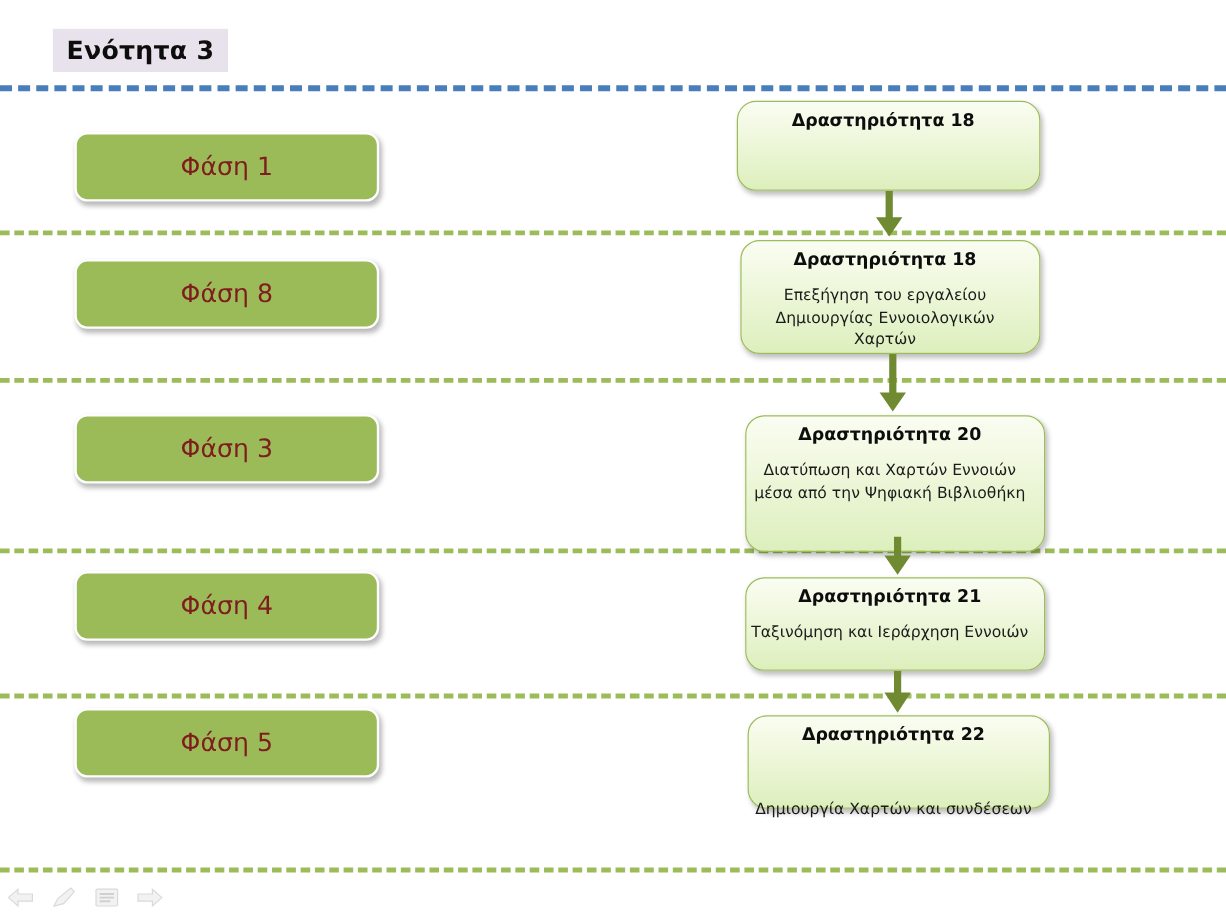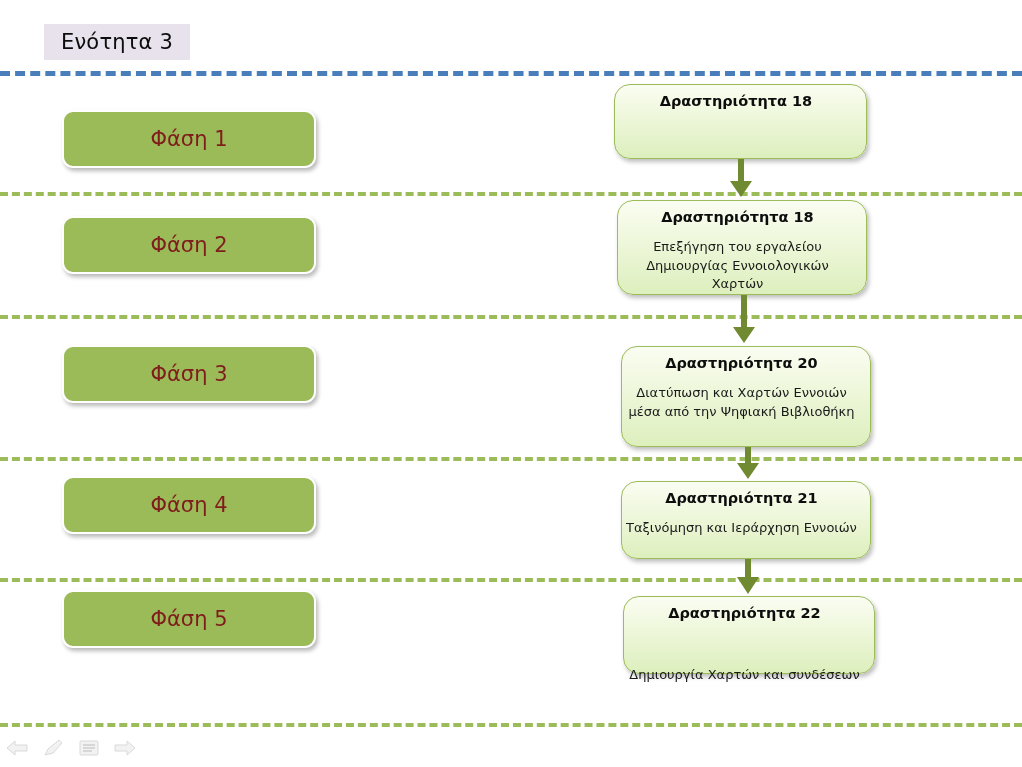--- a/index.html
+++ b/index.html
@@ -26,21 +26,21 @@
     top: 24px;
     width: 146px;
     height: 36px;
     background: #E7E2EB;
     display: flex;
     align-items: center;
     justify-content: center;
   }
   #title-box .title-text {
     font-size: 21px;
-    font-weight: normal;
+    font-weight: bold;
     color: #0d0d0d;
     letter-spacing: 0.2px;
     white-space: nowrap;
   }
 
   
   .divider {
     position: absolute;
     left: 0;
     width: 1022px;
@@ -142,42 +142,42 @@
   <div class="divider green" style="top:192px;"></div>
   <div class="divider green" style="top:315px;"></div>
   <div class="divider green" style="top:457px;"></div>
   <div class="divider green" style="top:578px;"></div>
   <div class="divider green" style="top:723px;"></div>
 
   <div class="phase-box" style="top:110px;">
     <span class="phase-label">Φάση 1</span>
   </div>
   <div class="phase-box" style="top:216px;">
-    <span class="phase-label">Φάση 2</span>
+    <span class="phase-label">Φάση 8</span>
   </div>
   <div class="phase-box" style="top:345px;">
     <span class="phase-label">Φάση 3</span>
   </div>
   <div class="phase-box" style="top:476px;">
     <span class="phase-label">Φάση 4</span>
   </div>
   <div class="phase-box" style="top:590px;">
     <span class="phase-label">Φάση 5</span>
   </div>
 
   <div class="activity-box" style="left:614px; top:84px;  width:253px; height:75px;">
     <div class="act-title">Δραστηριότητα  18</div>
   </div>
 
   <div class="activity-box" style="left:617px; top:200px; width:250px; height:95px;">
     <div class="act-title">Δραστηριότητα  18</div>
     <div class="act-desc">Επεξήγηση του εργαλείου Δημιουργίας Εννοιολογικών Χαρτών</div>
   </div>
 
-  <div class="activity-box" style="left:621px; top:346px; width:250px; height:101px;">
+  <div class="activity-box" style="left:621px; top:346px; width:250px; height:114px;">
     <div class="act-title">Δραστηριότητα  20</div>
     <div class="act-desc">Διατύπωση και Χαρτών Εννοιών μέσα από την Ψηφιακή Βιβλιοθήκη</div>
   </div>
 
   <div class="activity-box" style="left:621px; top:481px; width:250px; height:78px;">
     <div class="act-title">Δραστηριότητα  21</div>
     <div class="act-desc">Ταξινόμηση και Ιεράρχηση Εννοιών</div>
   </div>
 
   <div class="activity-box" style="left:623px; top:596px; width:252px; height:78px;gap:32px;">

